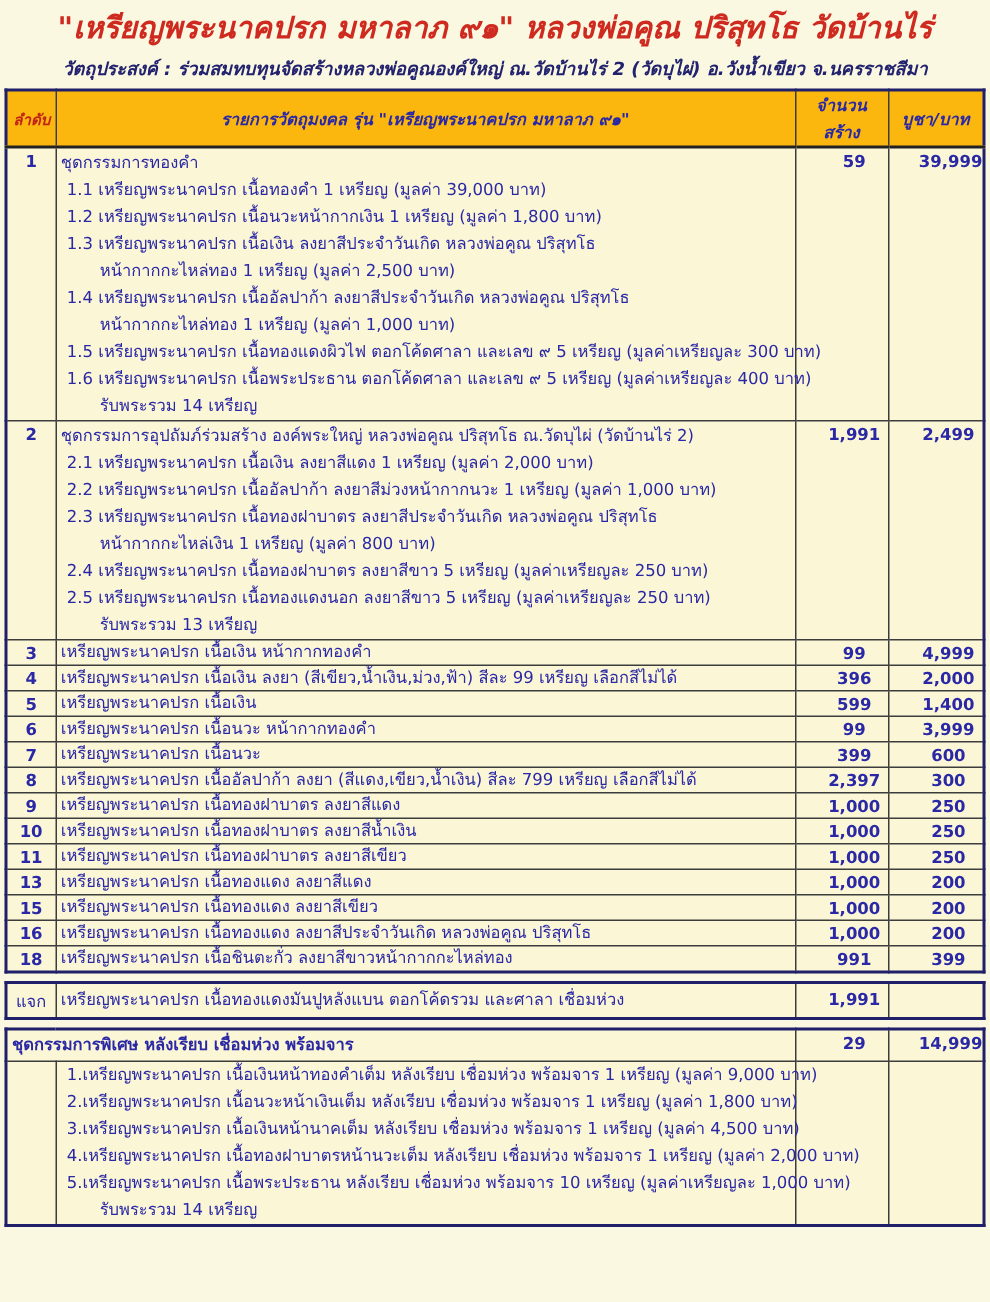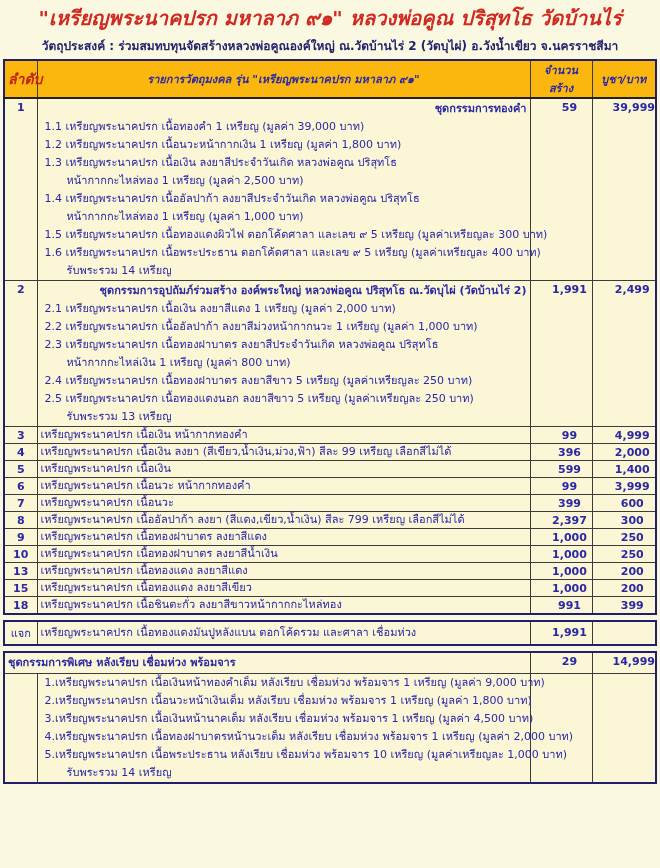--- a/index.html
+++ b/index.html
@@ -17,20 +17,21 @@
     font-weight:bold;
     font-style:italic;
     font-size:20px;
     line-height:26px;
     margin-top:3px;
   }
   .subtitle{
     text-align:center;
     color:#22226e;
     font-weight:bold;
+    font-style:italic;
     font-size:12px;
     line-height:16px;
     margin:7px 0 5px 0;
   }
   table{
     border-collapse:collapse;
     table-layout:fixed;
     width:654px;
     background:#faf6d6;
   }
@@ -49,38 +50,38 @@
     background:#fbb70e;
     color:#2b28a6;
     font-style:italic;
     font-weight:bold;
     height:22px;
     vertical-align:middle;
     border-bottom:2px solid #222;
   }
   thead th.h-no{
     color:#c22318;
-    font-size:14px;
+    font-size:10px;
+    text-align:right;
   }
   td.no{
     text-align:center;
     font-weight:bold;
     padding-top:2px;
   }
   td.qty,td.price{
     text-align:center;
     font-weight:bold;
     padding-top:2px;
     padding-left:20px;
   }
   .group-title{
-    font-weight:bold;
+    font-weight:normal;
     line-height:19px;
     white-space:nowrap;
-    text-align:right;
   }
   .line{
     line-height:18px;
     padding-left:4px;
     white-space:nowrap;
   }
   .line.ind{padding-left:26px;}
   td.simple{
     line-height:16px;
     height:16px;
@@ -192,28 +193,40 @@
           <td class="qty">1,000</td>
           <td class="price">250</td>
         </tr>
         <tr>
           <td class="no">10</td>
           <td class="simple">เหรียญพระนาคปรก เนื้อทองฝาบาตร ลงยาสีน้ำเงิน</td>
           <td class="qty">1,000</td>
           <td class="price">250</td>
         </tr>
         <tr>
+          <td class="no">11</td>
+          <td class="simple">เหรียญพระนาคปรก เนื้อทองฝาบาตร ลงยาสีเขียว</td>
+          <td class="qty">1,000</td>
+          <td class="price">250</td>
+        </tr>
+        <tr>
           <td class="no">13</td>
           <td class="simple">เหรียญพระนาคปรก เนื้อทองแดง ลงยาสีแดง</td>
           <td class="qty">1,000</td>
           <td class="price">200</td>
         </tr>
         <tr>
           <td class="no">15</td>
           <td class="simple">เหรียญพระนาคปรก เนื้อทองแดง ลงยาสีเขียว</td>
+          <td class="qty">1,000</td>
+          <td class="price">200</td>
+        </tr>
+        <tr>
+          <td class="no">16</td>
+          <td class="simple">เหรียญพระนาคปรก เนื้อทองแดง ลงยาสีประจำวันเกิด หลวงพ่อคูณ ปริสุทโธ</td>
           <td class="qty">1,000</td>
           <td class="price">200</td>
         </tr>
         <tr>
           <td class="no">18</td>
           <td class="simple">เหรียญพระนาคปรก เนื้อชินตะกั่ว ลงยาสีขาวหน้ากากกะไหล่ทอง</td>
           <td class="qty">991</td>
           <td class="price">399</td>
         </tr>
       </tbody>

